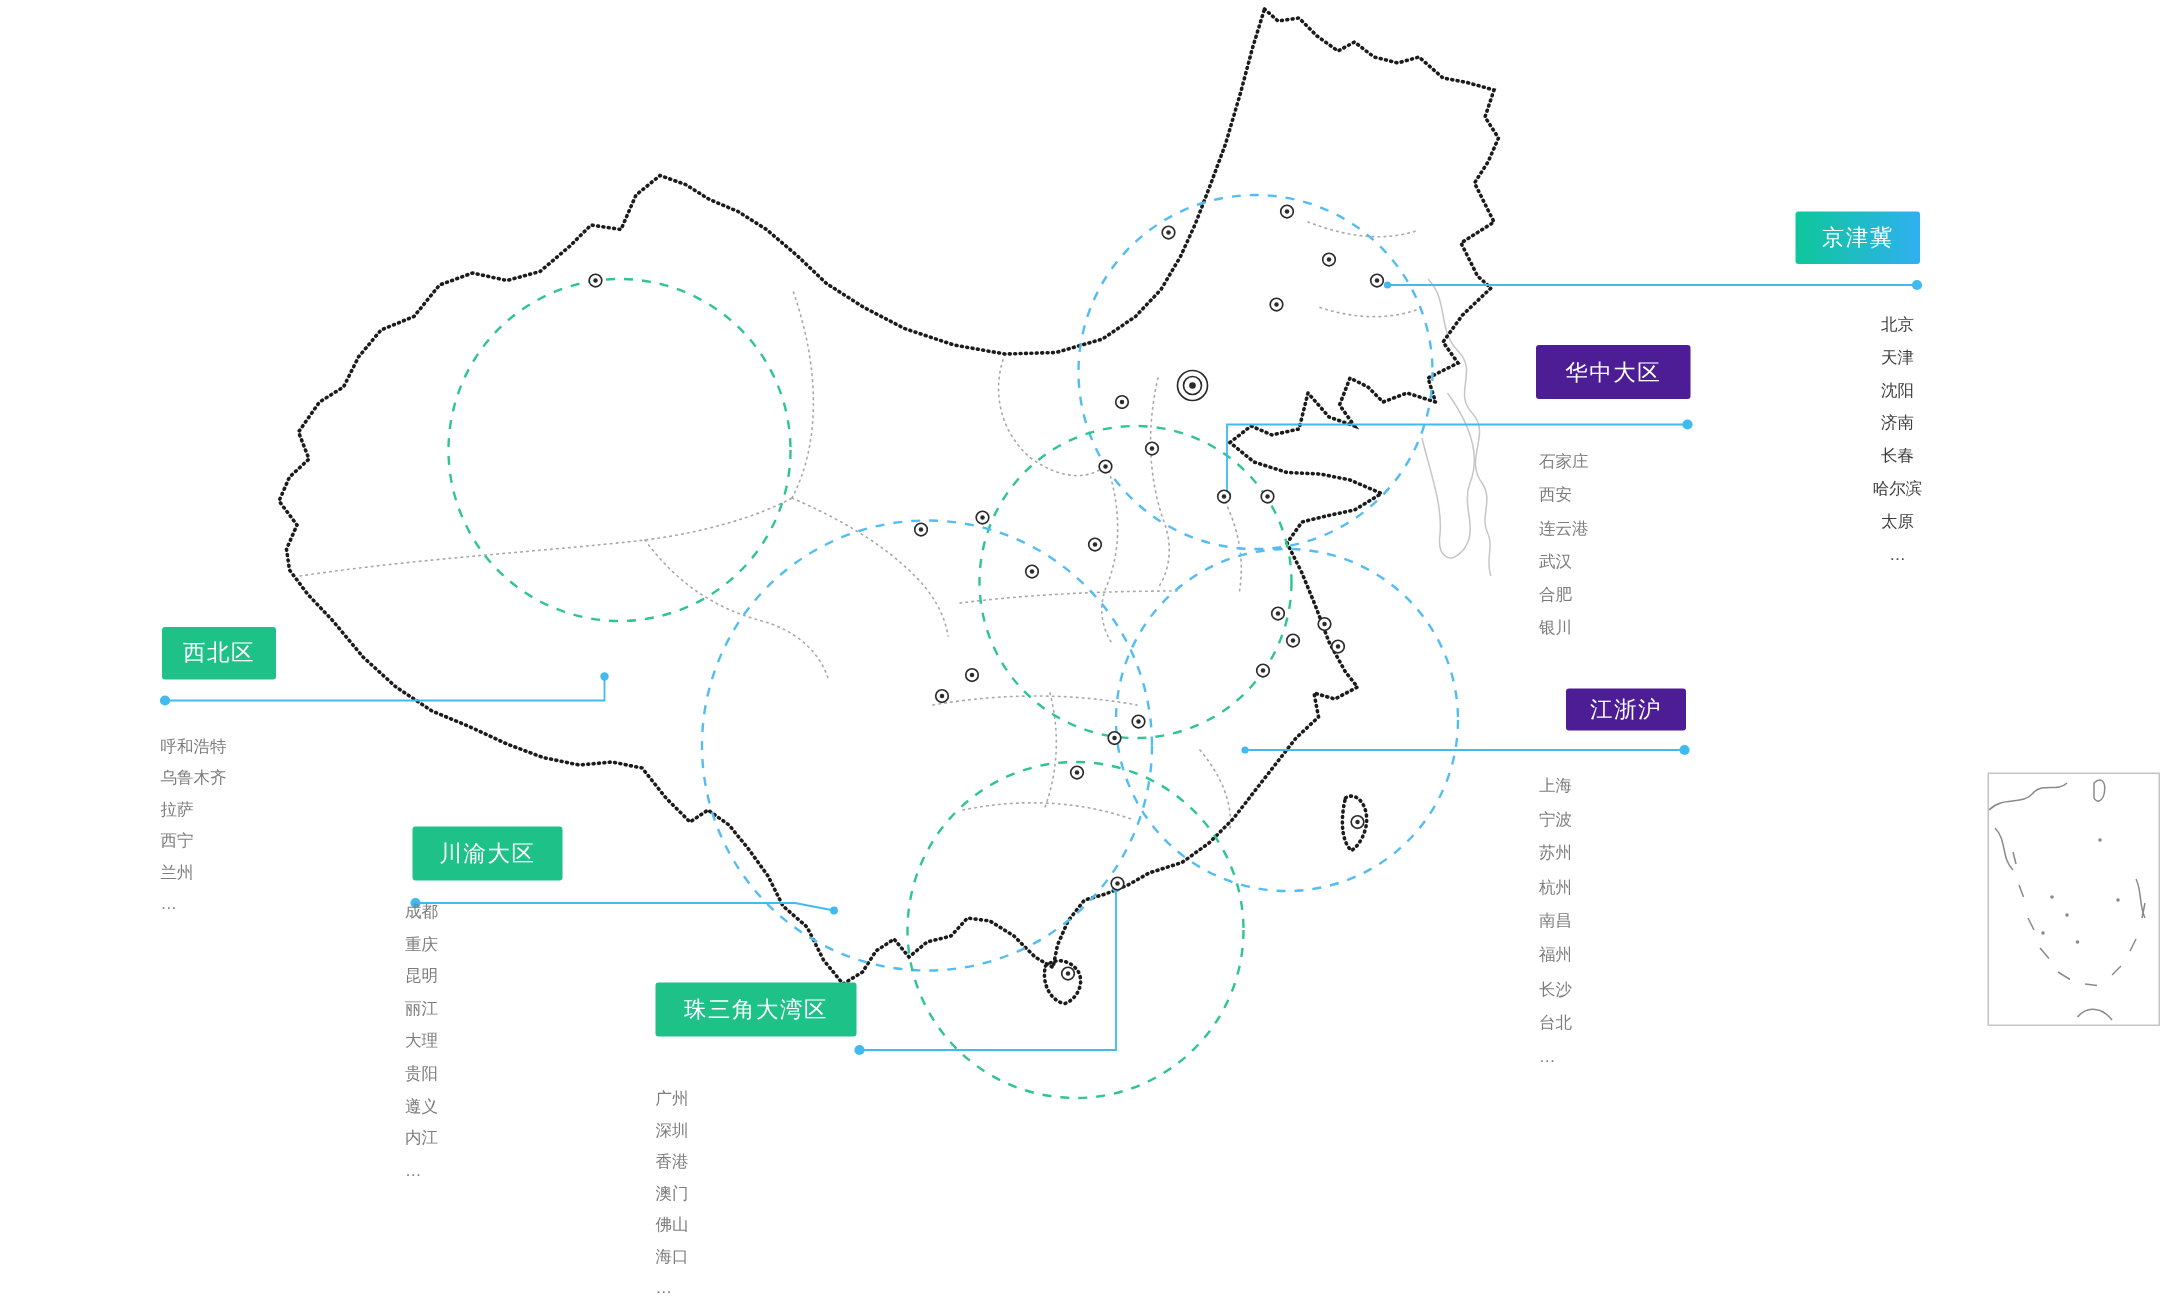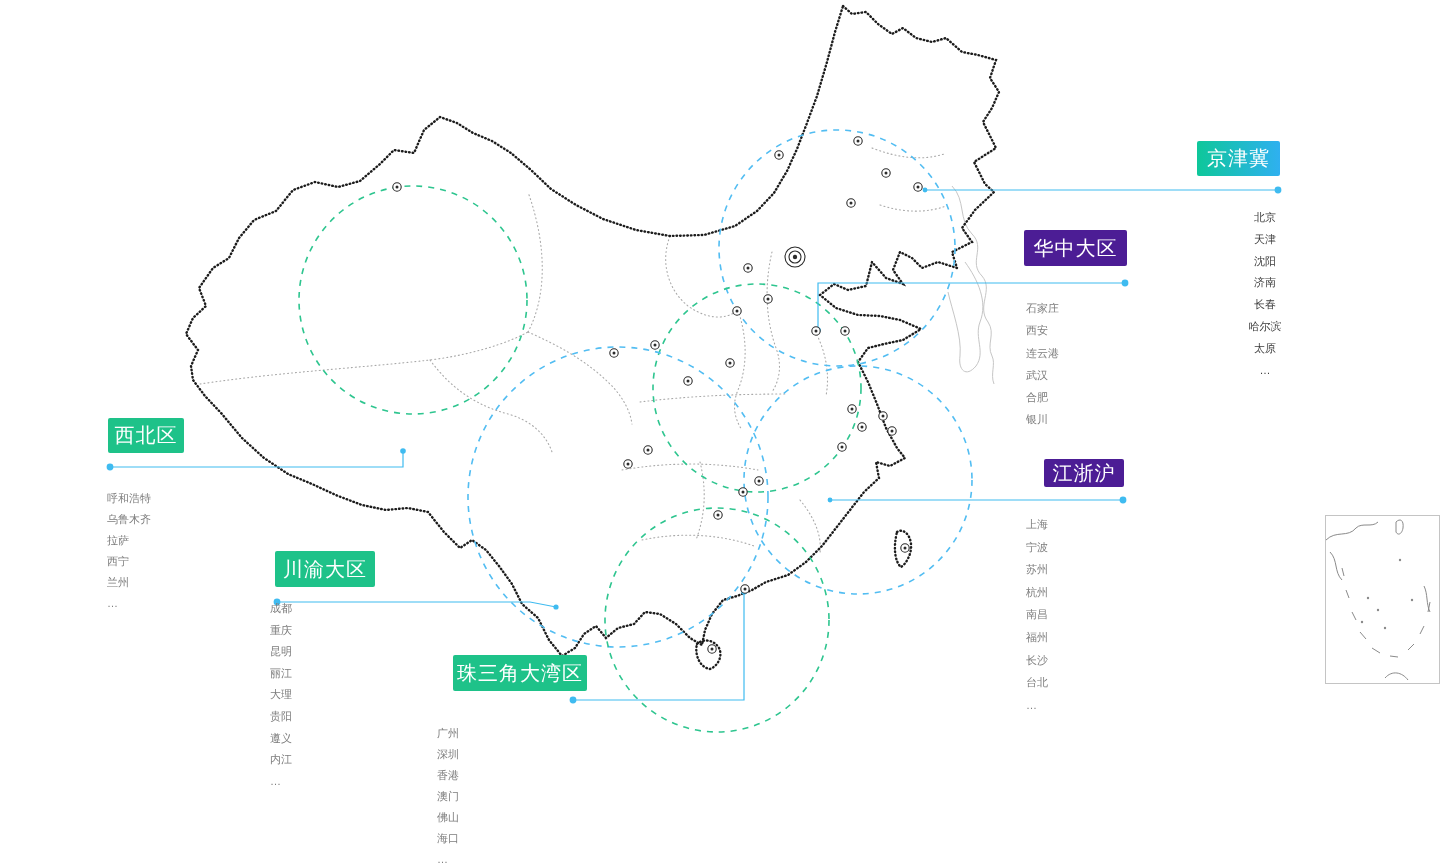--- a/index.html
+++ b/index.html
@@ -3,21 +3,21 @@
 <meta charset="utf-8">
 <style>
   html,body{margin:0;padding:0;}
   body{
     width:1440px;height:868px;position:relative;overflow:hidden;
     background:#ffffff;
     font-family:"Liberation Sans","DejaVu Sans",sans-serif;
   }
   #map-layer{position:absolute;left:0;top:0;width:1440px;height:868px;z-index:1;}
   .badge{
-    position:absolute;z-index:3;color:#fff;font-size:20px;letter-spacing:1px;
+    position:absolute;z-index:3;color:#fff;font-size:15px;letter-spacing:1px;
     display:flex;align-items:center;justify-content:center;border-radius:2px;
     white-space:nowrap;
   }
   .badge-blue{background:#4c1d95;}
   .badge-green{background:#1ec289;}
   .badge-gradient{background:linear-gradient(90deg,#0ec79a,#2fb0f0);}
   .citylist{
     position:absolute;z-index:2;font-size:11px;color:#7d7d7d;white-space:nowrap;
   }
   .citylist.dark{color:#3c3c3c;}
@@ -179,21 +179,21 @@
       <circle cx="1412" cy="600" r="1.2"></circle>
       <circle cx="1400" cy="560" r="1.2"></circle>
     </g>
   </g>
 </svg>
 
 <div class="badge badge-gradient" style="left:1197px;top:141px;width:83px;height:35px">京津冀</div>
 <div class="badge badge-blue" style="left:1024px;top:230px;width:103px;height:36px">华中大区</div>
 <div class="badge badge-green" style="left:108px;top:418px;width:76px;height:35px">西北区</div>
 <div class="badge badge-green" style="left:275px;top:551px;width:100px;height:36px">川渝大区</div>
-<div class="badge badge-green" style="left:453px;top:655px;width:134px;height:36px">珠三角大湾区</div>
+<div class="badge badge-green" style="left:437px;top:655px;width:134px;height:36px">珠三角大湾区</div>
 <div class="badge badge-blue" style="left:1044px;top:459px;width:80px;height:28px">江浙沪</div>
 
 <div class="citylist dark" style="left:1204px;top:207px;width:122px;text-align:center;line-height:21.8px">
     <div class="city-line">北京</div>
     <div class="city-line">天津</div>
     <div class="city-line">沈阳</div>
     <div class="city-line">济南</div>
     <div class="city-line">长春</div>
     <div class="city-line">哈尔滨</div>
     <div class="city-line">太原</div>

